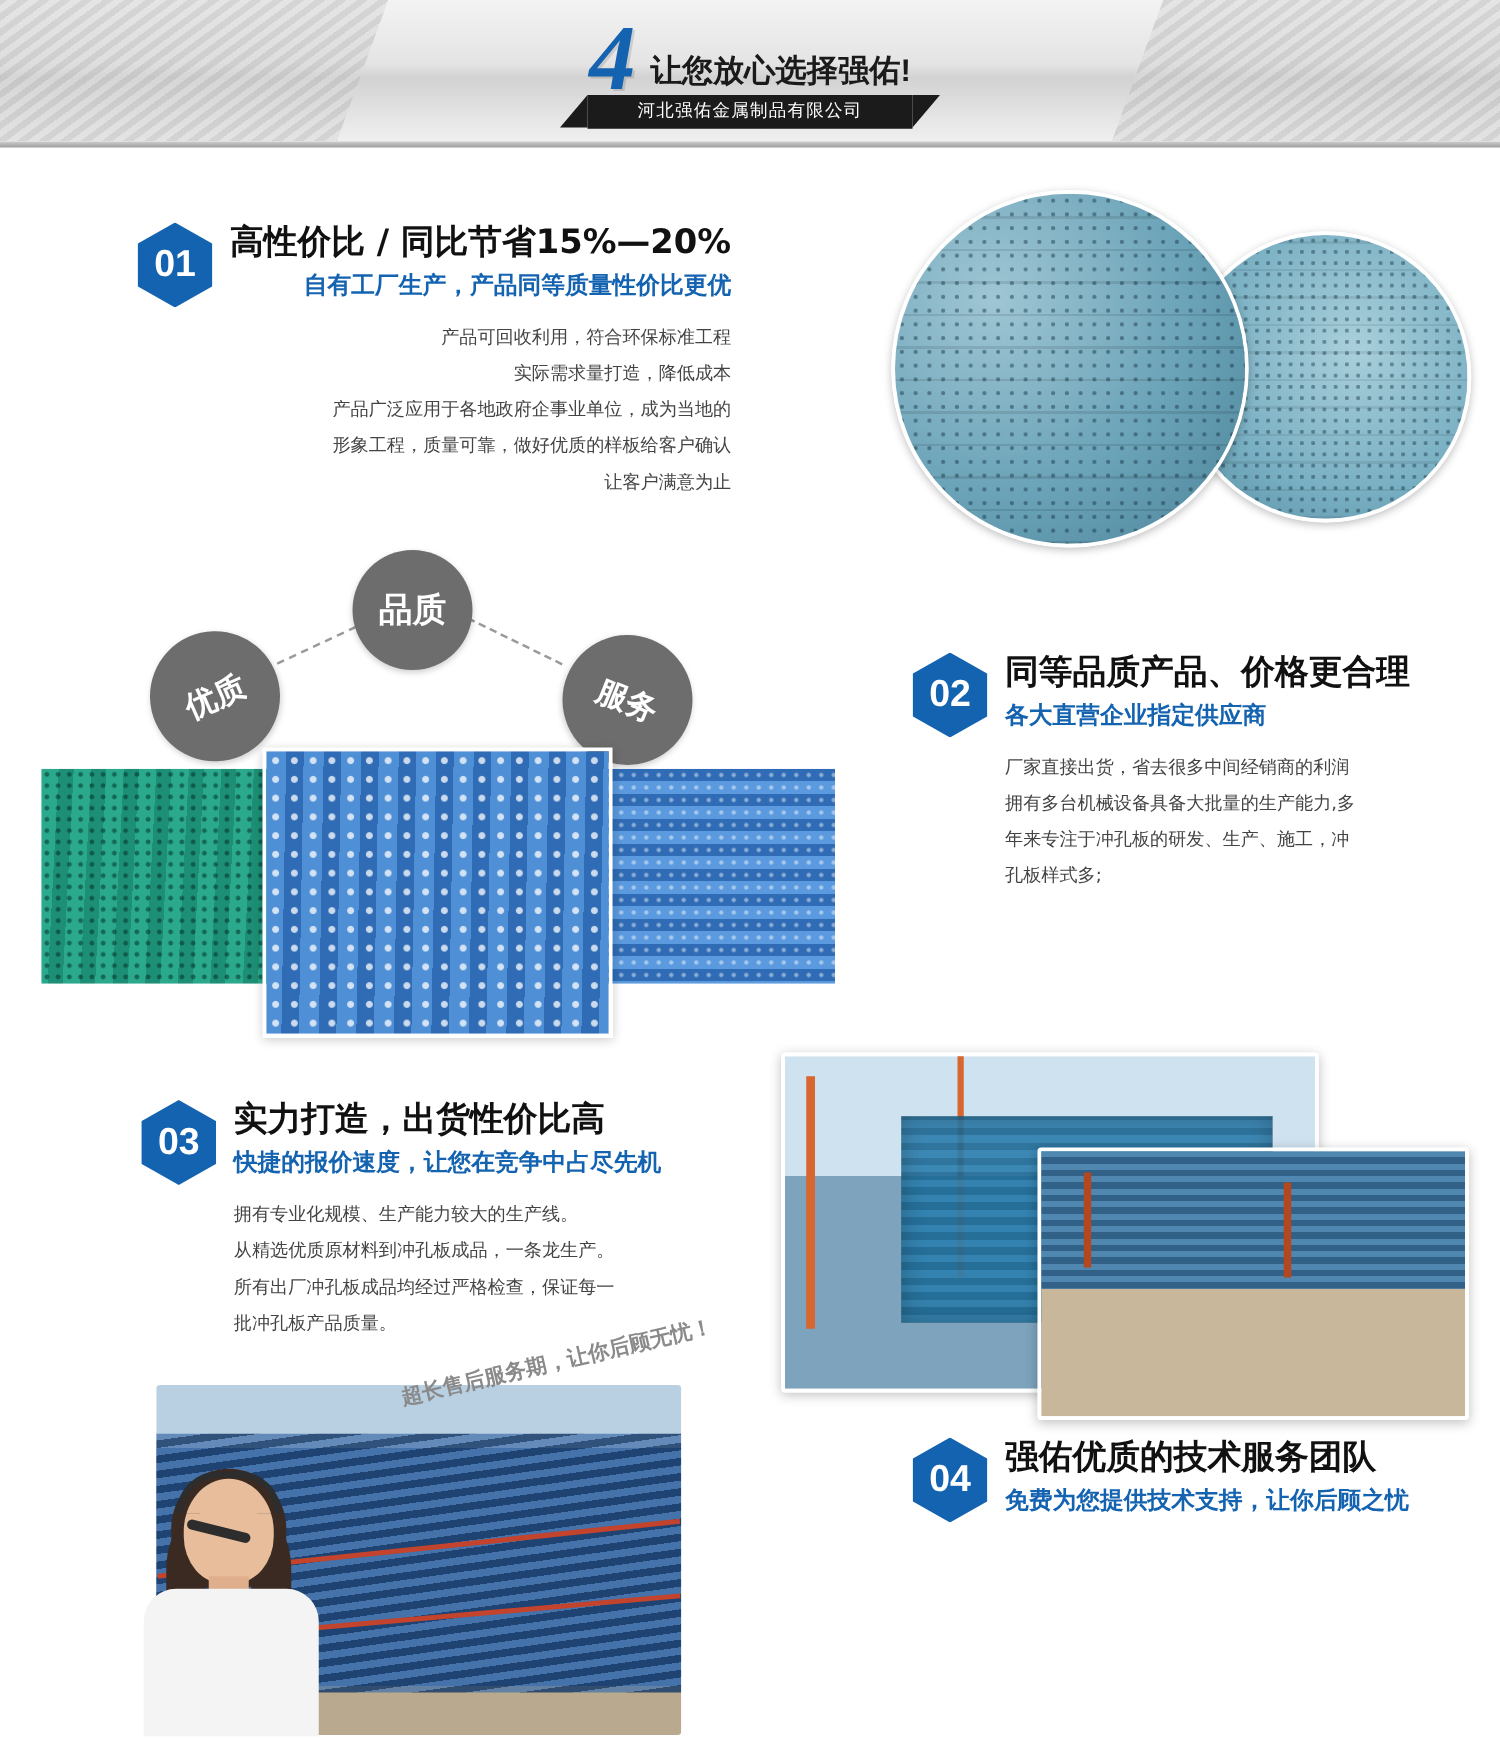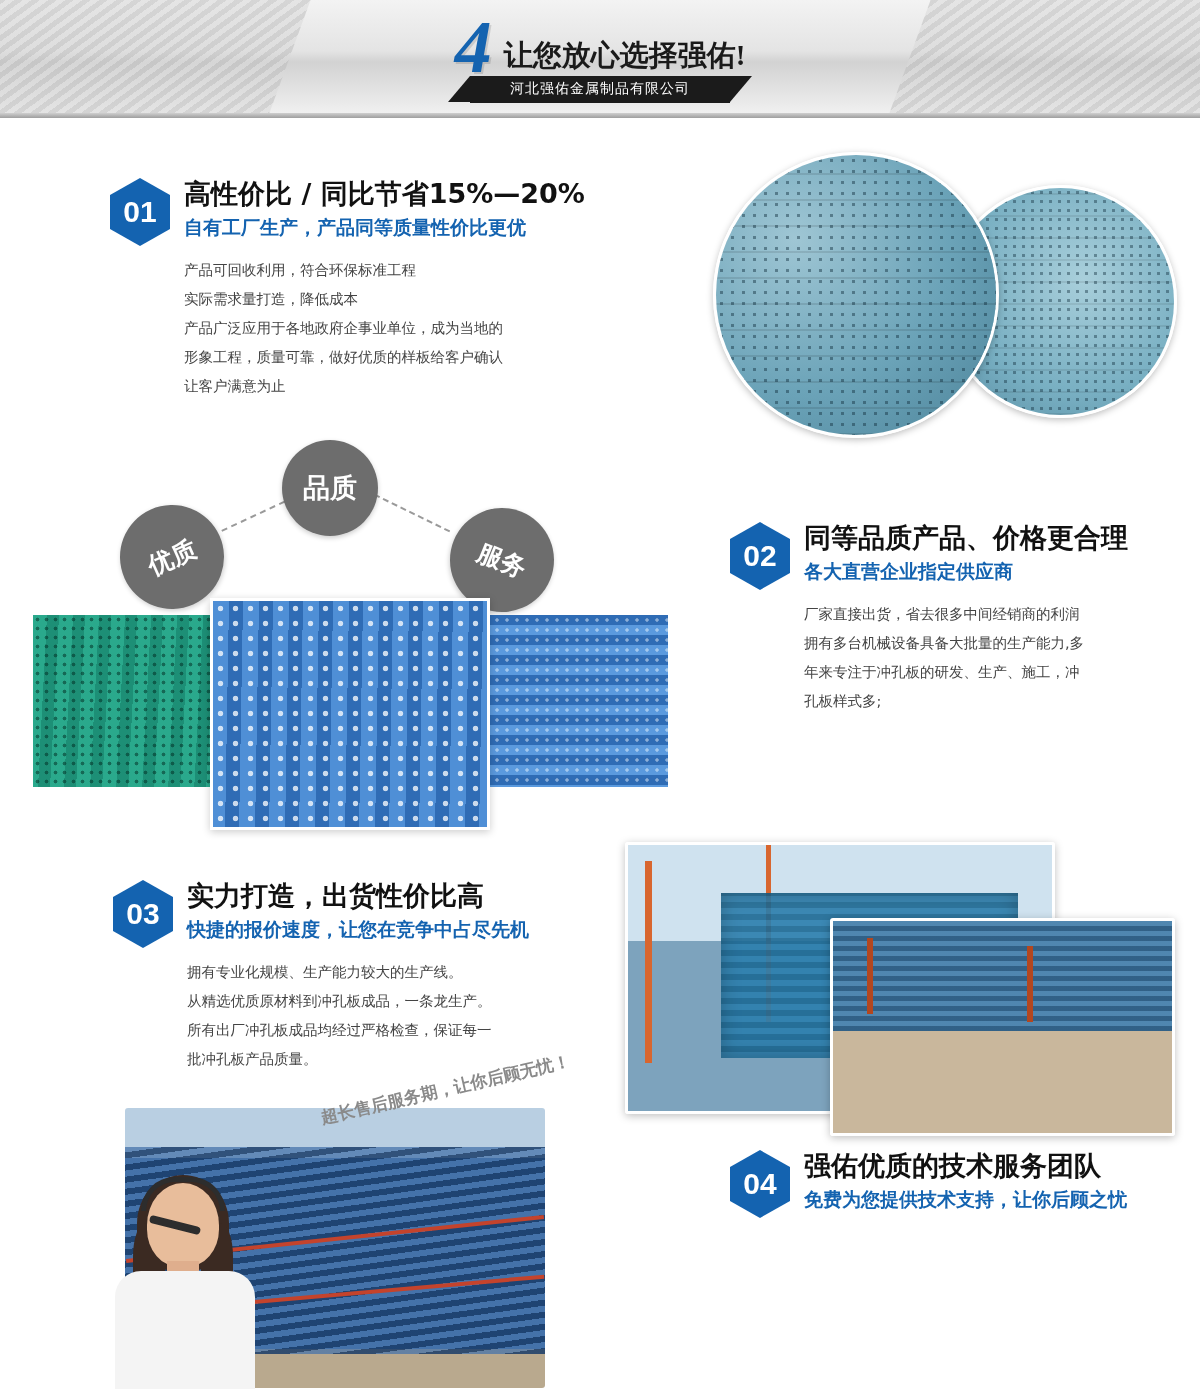--- a/index.html
+++ b/index.html
@@ -37,23 +37,23 @@
     color: #1463b0; line-height: 1;
     text-shadow: 2px 2px 0 rgba(0,0,0,.12);
     margin-right: 2px;
   }
   .head-title {
     font-size: 43px; font-weight: bold; color: #1a1a1a;
     letter-spacing: 1px; line-height: 1.25;
     font-family: "DejaVu Sans", "Liberation Sans", sans-serif;
   }
   .head-sub {
-    font-size: 29px; font-weight: bold; color: #1a1a1a;
+    font-size: 25px; font-weight: bold; color: #1a1a1a;
     margin-left: 10px; align-self: center; padding-top: 18px;
-    font-family: Liberation Serif, serif;
+    font-family: Liberation Sans, sans-serif;
   }
   .company-bar {
     position: absolute; left: 50%; transform: translateX(-50%);
     bottom: 10px; z-index: 4;
     background: #1b1b1b; color: #ffffff;
     font-size: 14px; letter-spacing: 1px;
     padding: 4px 40px 5px 40px;
     font-family: "DejaVu Sans", "Liberation Sans", sans-serif;
     margin-top: 20px;
   }
@@ -94,21 +94,21 @@
   .blk-body {
     margin-top: 15px;
     font-size: 14.5px; color: #444; line-height: 2.0;
     font-family: "DejaVu Sans", "Liberation Sans", sans-serif;
   }
   .blk-body div { white-space: nowrap; }
 
   .sec { position: absolute; display: flex; gap: 14px; }
 
   
-  #sec1 { left: 110px; top: 178px; width: 560px; }
+  #sec1 { left: 110px; top: 178px; width: 560px; text-align: right; }
   
   .circ {
     position: absolute; border-radius: 50%; overflow: hidden;
     border: 3px solid #ffffff;
     box-shadow: 0 2px 7px rgba(0,0,0,.25);
   }
   #circA { left: 713px; top: 152px; width: 286px; height: 286px; z-index: 2; }
   #circB { left: 944px; top: 185px; width: 233px; height: 233px; z-index: 1; }
   .perf-plate {
     width: 100%; height: 100%;

